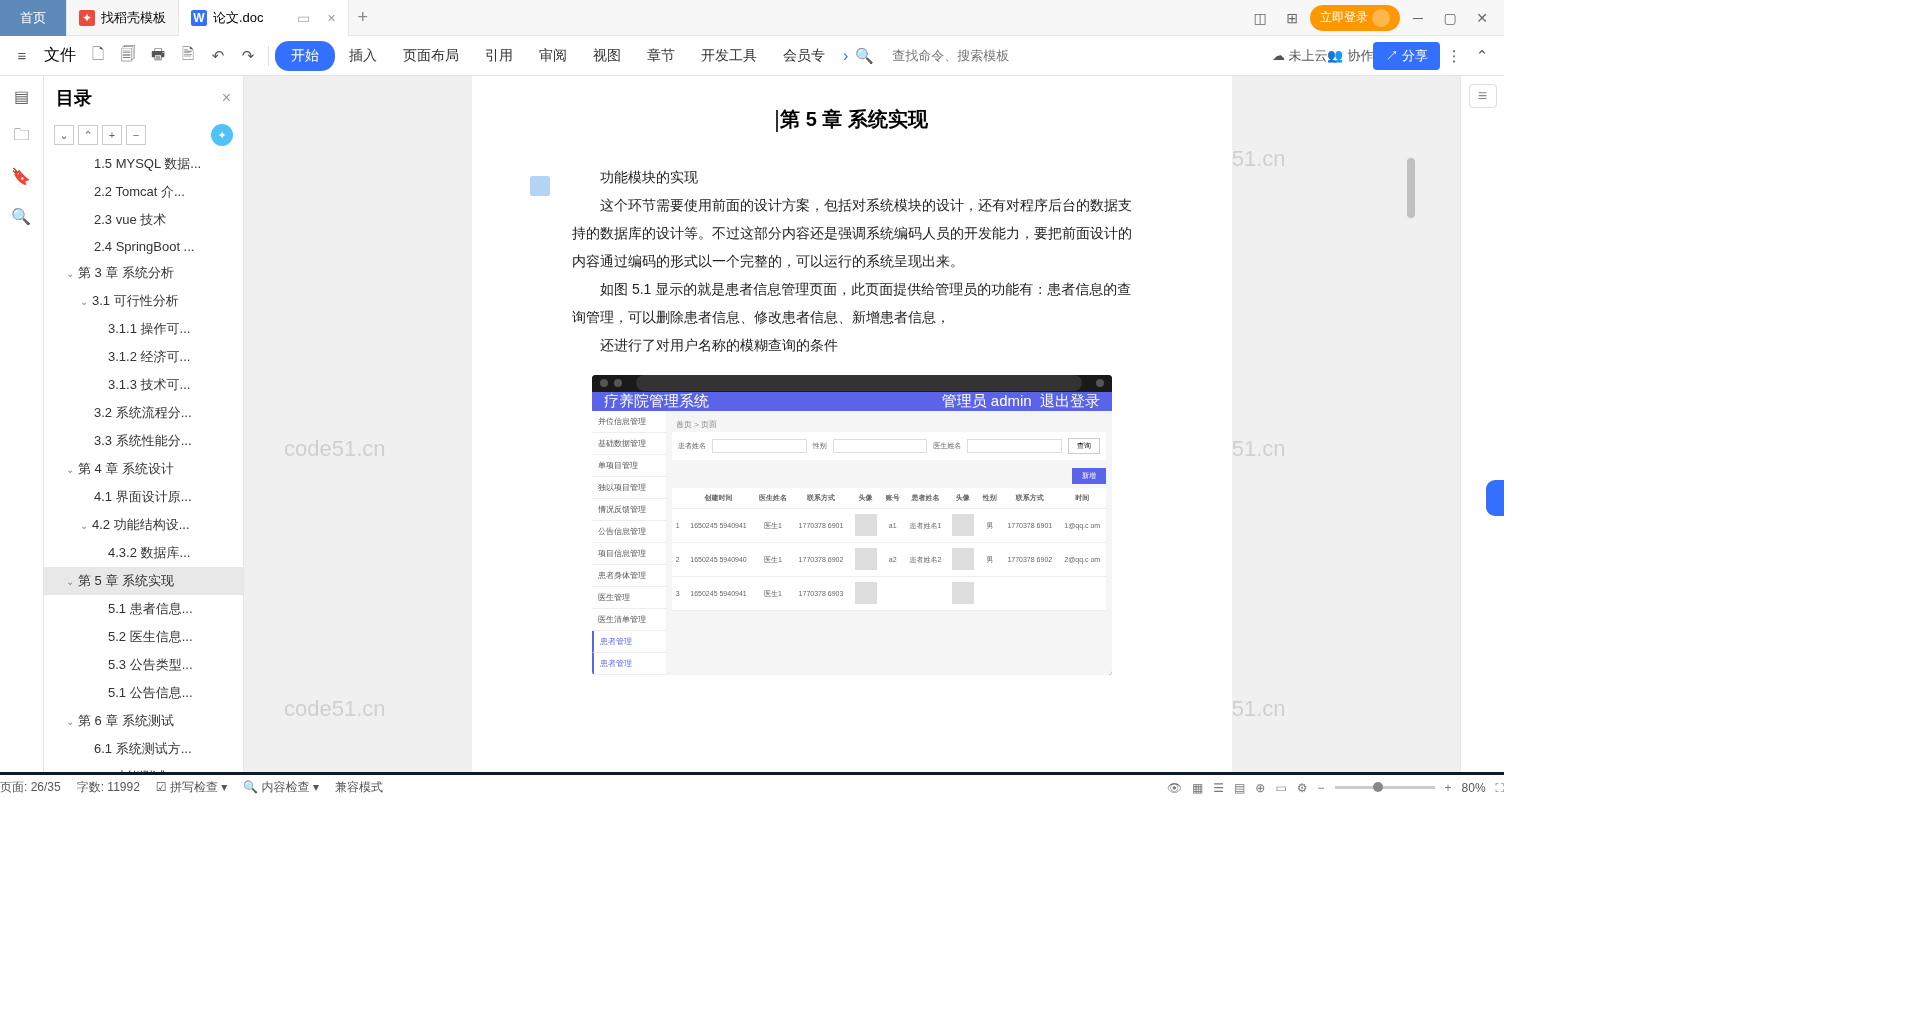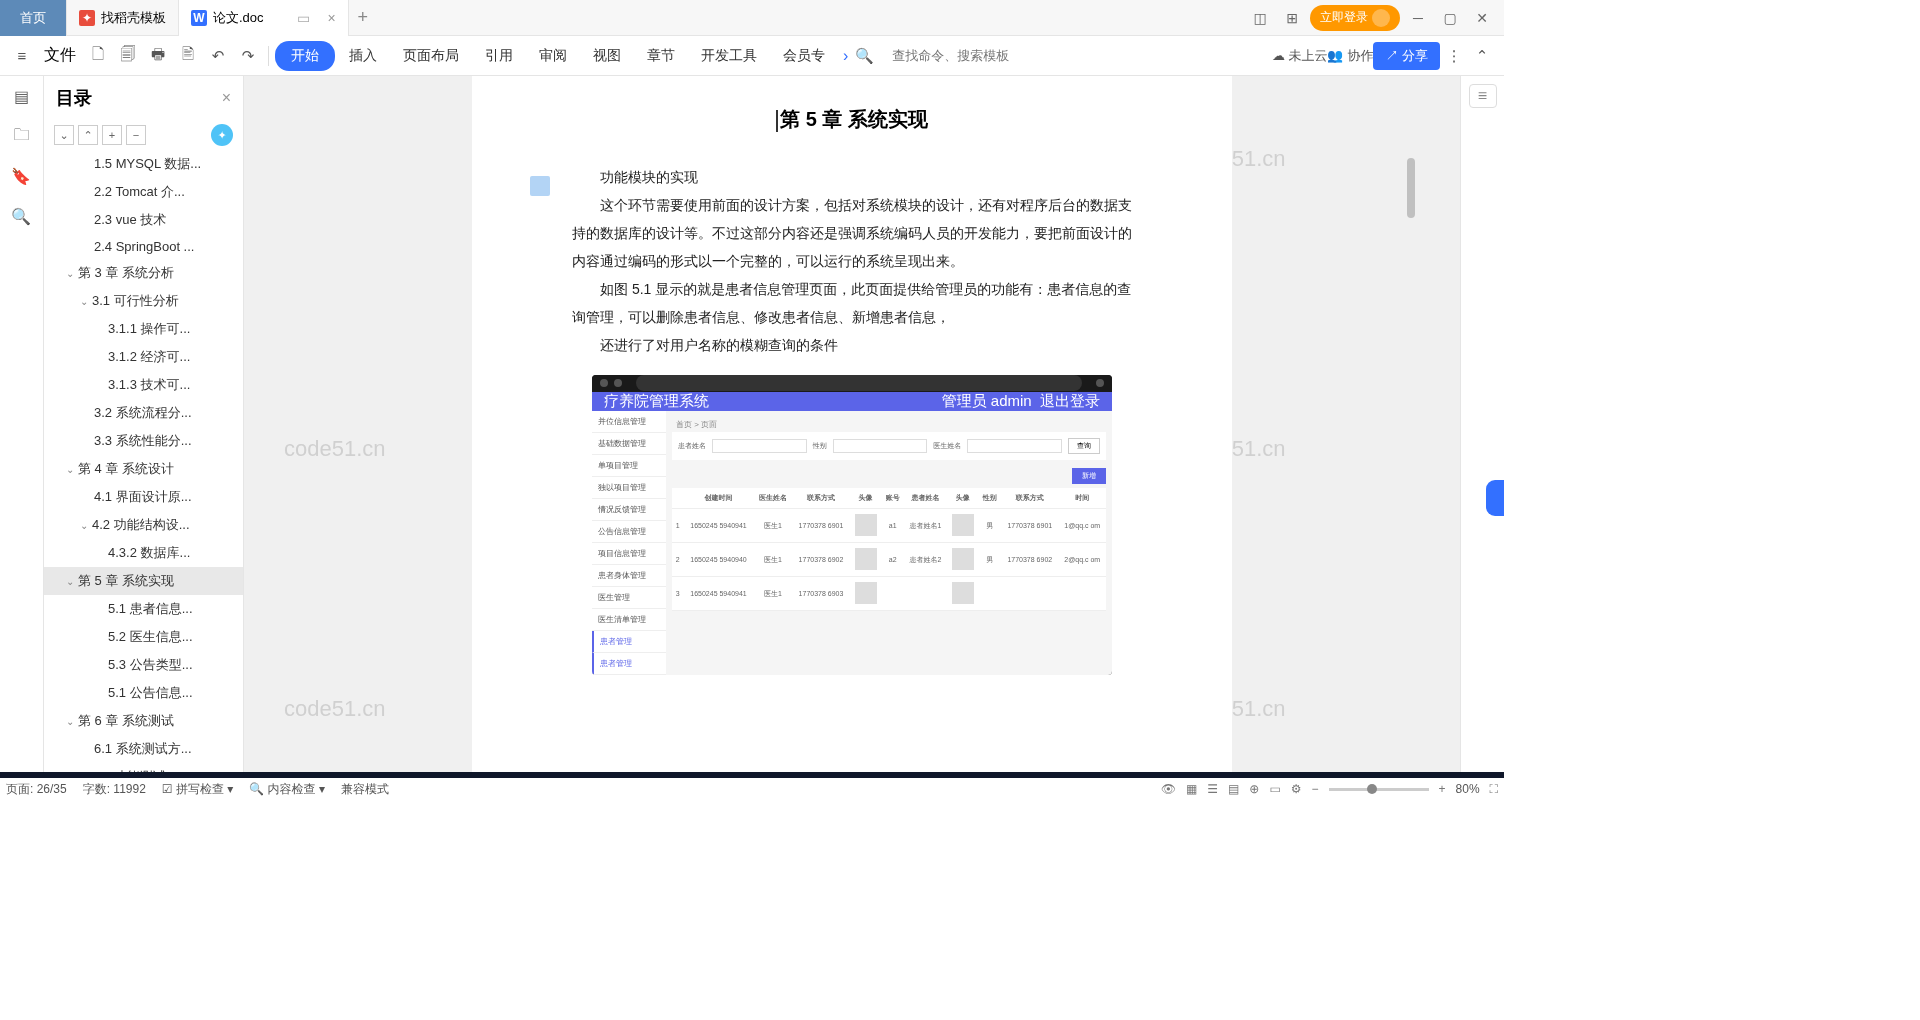--- a/index.html
+++ b/index.html
@@ -58,21 +58,21 @@
 .ss-filter{background:#fff;padding:6px;display:flex;gap:6px;margin-bottom:4px;align-items:center}
 .ss-inp{flex:1;height:14px;border:1px solid #ddd;background:#fff}
 .ss-lbl{color:#666;font-size:7px}
 .ss-sbtn{padding:2px 8px;border:1px solid #ccc;font-size:7px}
 .ss-add{background:#5b64e8;color:#fff;padding:3px 10px;font-size:7px;float:right;margin:4px 0}
 .ss-tbl{width:100%;background:#fff;border-collapse:collapse;clear:both}
 .ss-tbl th,.ss-tbl td{padding:5px 3px;font-size:7px;color:#666;text-align:center;border-bottom:1px solid #eee}
 .ss-av{width:22px;height:22px;background:#ddd;display:inline-block}
 .rightbar{width:44px;border-left:1px solid #e5e5e5;padding-top:8px;display:flex;flex-direction:column;align-items:center}
 .rb-trig{width:28px;height:24px;border:1px solid #ddd;border-radius:4px;display:flex;align-items:center;justify-content:center;color:#888}
-.statusbar{position:absolute;bottom:0;left:0;right:0;height:28px;border-top:6px solid #0f172a;background:#fff;display:flex;align-items:center;padding:0 6px;font-size:12px;color:#555;gap:16px}
+.statusbar{position:absolute;bottom:0;left:0;right:0;height:28px;border-top:3px solid #0f172a;background:#fff;display:flex;align-items:center;padding:0 0;font-size:12px;color:#555;gap:16px}
 .sb-right{margin-left:auto;display:flex;align-items:center;gap:10px}
 .sb-ico{color:#777;cursor:pointer}
 .zoom-track{width:100px;height:3px;background:#ccc;position:relative}
 .zoom-thumb{position:absolute;left:38%;top:-4px;width:10px;height:10px;background:#888;border-radius:50%}
 .wm{position:absolute;color:#bbb;font-size:22px;pointer-events:none;opacity:.6}
 .wm-red{position:absolute;color:#e84d3d;font-size:30px;font-weight:bold;pointer-events:none}
 .feedback{position:absolute;right:0;top:480px;width:18px;height:36px;background:#3370ff;border-radius:9px 0 0 9px}
 .scrollbar{position:absolute;right:44px;top:76px;bottom:28px;width:10px;background:#f0f0f0}
 .scroll-thumb{position:absolute;top:6px;right:1px;width:8px;height:60px;background:#c0c0c0;border-radius:4px}
 </style>

